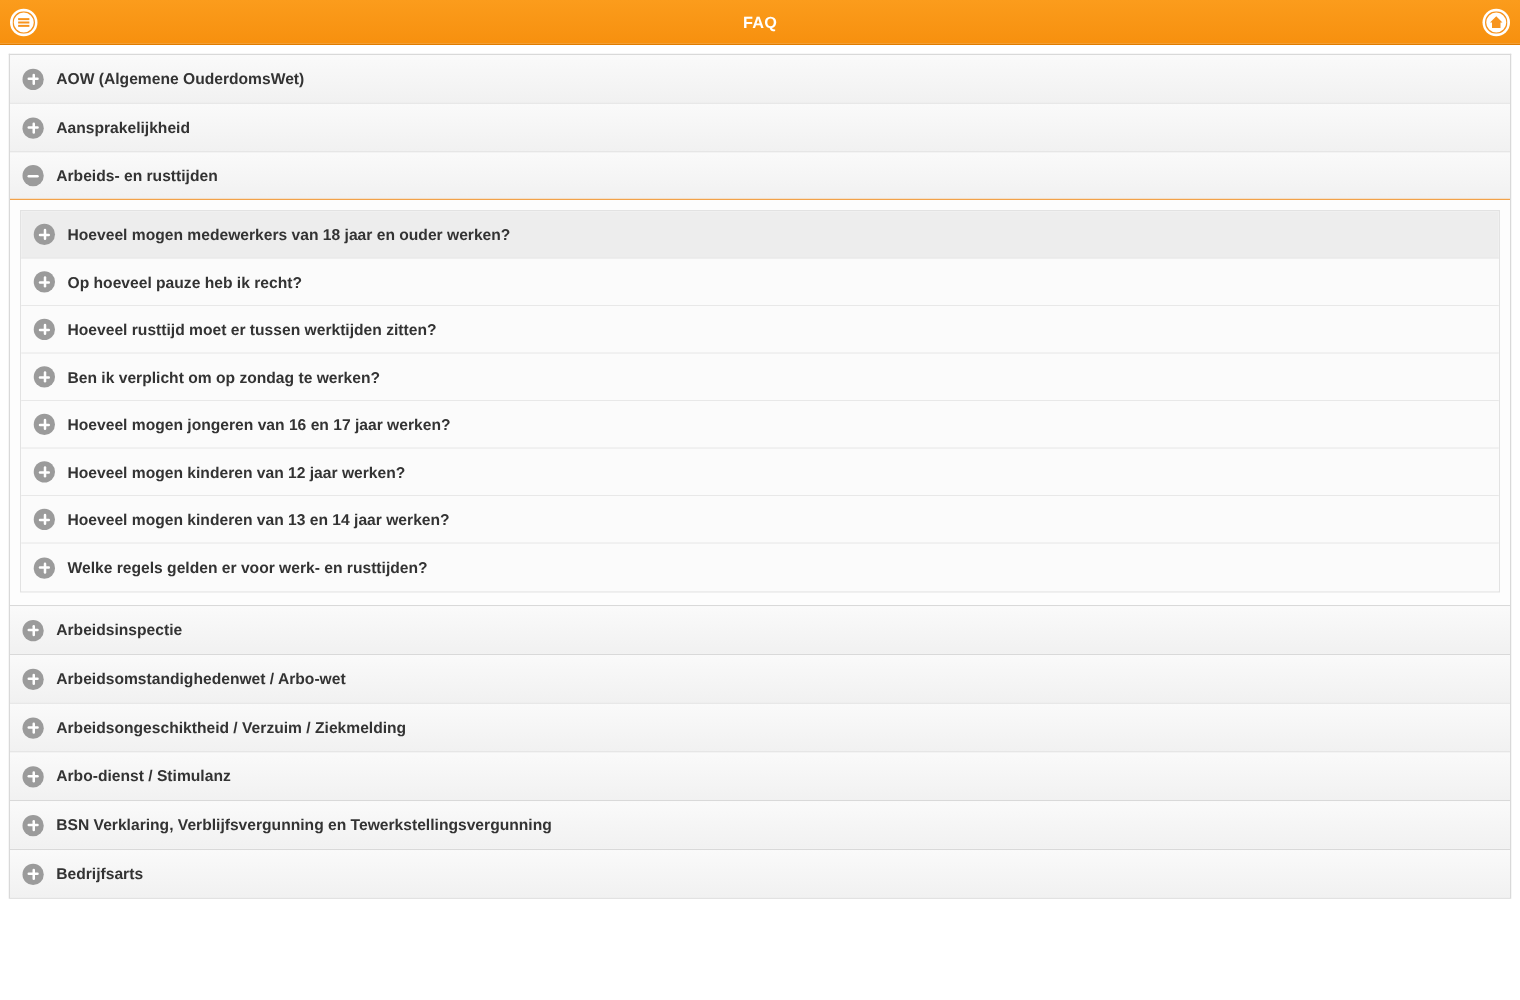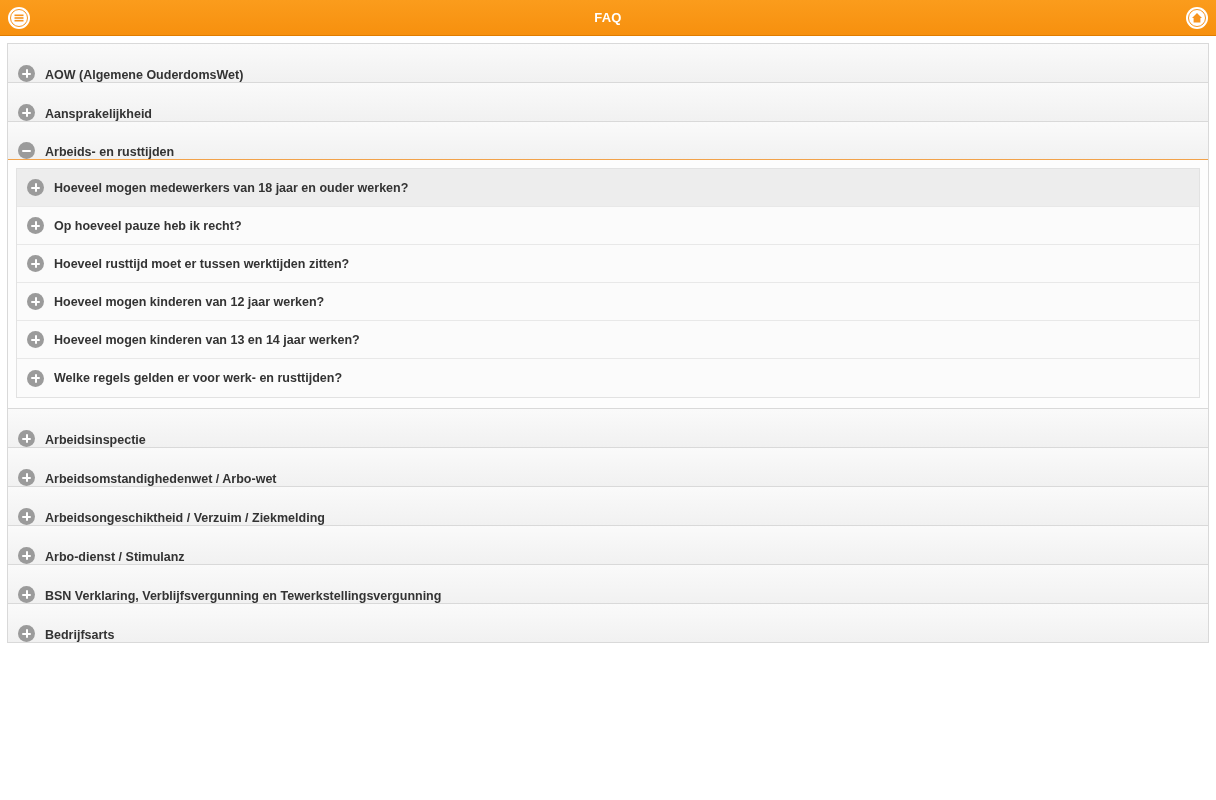--- a/index.html
+++ b/index.html
@@ -58,21 +58,21 @@
     border-bottom: none;
     background: #ffffff;
   }
 
   
   .acc-item {
     border-bottom: 1px solid #d9d9d9;
   }
   .acc-head {
     display: flex;
-    align-items: flex-end;
+    align-items: center;
     height: 38px;
     padding: 0 10px;
     background: #f5f5f5;
     background: linear-gradient(#fafafa, #f1f1f1);
     cursor: pointer;
   }
   .acc-head.open {
     background: linear-gradient(#fafafa, #f1f1f1);
     border-bottom: 1px solid #f2a24a;
   }
@@ -194,20 +194,28 @@
             <div class="sub-item">
               <span class="pm-icon"></span>
               <span class="sub-label">Op hoeveel pauze heb ik recht?</span>
             </div>
             <div class="sub-item">
               <span class="pm-icon"></span>
               <span class="sub-label">Hoeveel rusttijd moet er tussen werktijden zitten?</span>
             </div>
             <div class="sub-item">
               <span class="pm-icon"></span>
+              <span class="sub-label">Ben ik verplicht om op zondag te werken?</span>
+            </div>
+            <div class="sub-item">
+              <span class="pm-icon"></span>
+              <span class="sub-label">Hoeveel mogen jongeren van 16 en 17 jaar werken?</span>
+            </div>
+            <div class="sub-item">
+              <span class="pm-icon"></span>
               <span class="sub-label">Hoeveel mogen kinderen van 12 jaar werken?</span>
             </div>
             <div class="sub-item">
               <span class="pm-icon"></span>
               <span class="sub-label">Hoeveel mogen kinderen van 13 en 14 jaar werken?</span>
             </div>
             <div class="sub-item">
               <span class="pm-icon"></span>
               <span class="sub-label">Welke regels gelden er voor werk- en rusttijden?</span>
             </div>

